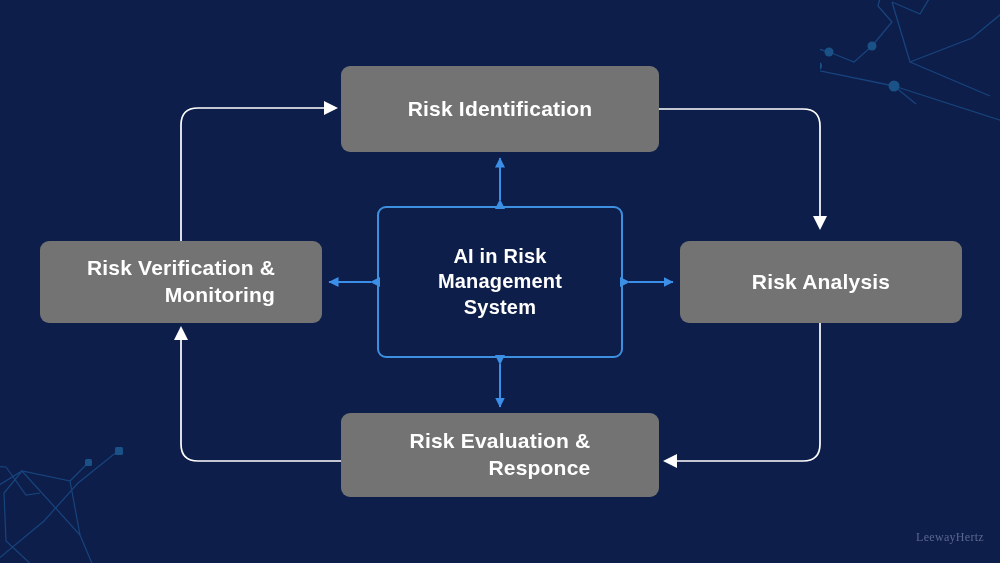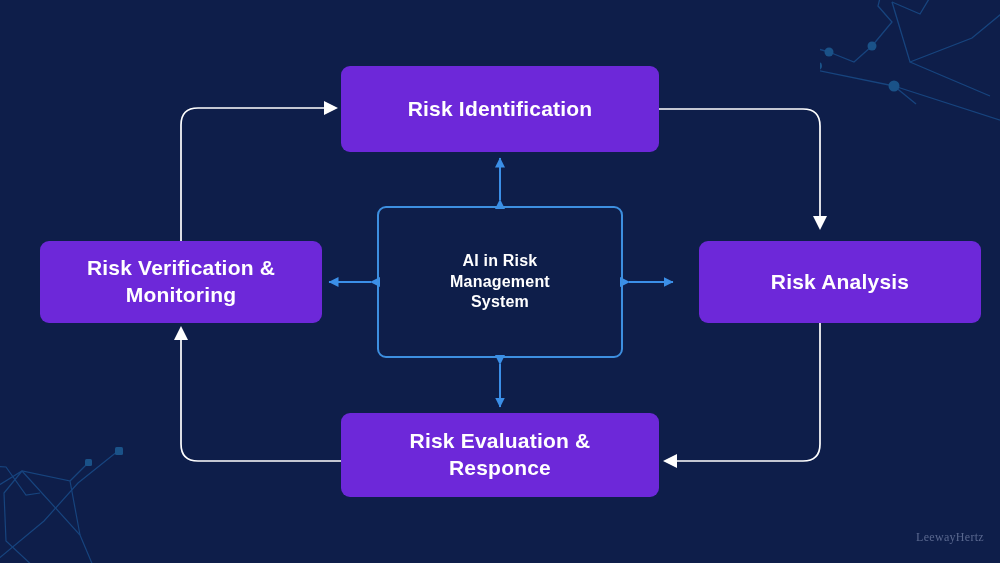--- a/index.html
+++ b/index.html
@@ -40,35 +40,36 @@
     display: flex;
     align-items: center;
     justify-content: center;
     text-align: center;
     color: #ffffff;
     border-radius: 9px;
     line-height: 1.28;
     letter-spacing: .2px;
   }
   .node-filled {
-    background: #6d28d9;
+    background: #737373;
     font-size: 21px;
     font-weight: 700;
     padding: 0 6px;
+    text-align: right;
   }
   .node-center {
     background: transparent;
     border: 2px solid #3d8fe0;
-    font-size: 16px;
+    font-size: 20px;
     font-weight: 700;
     padding: 0 18px;
   }
 
   #node-identification { left: 341px; top: 66px;  width: 318px; height: 86px; }
-  #node-analysis       { left: 680px; top: 241px; width: 282px; height: 82px; margin-left: 19px; }
+  #node-analysis       { left: 680px; top: 241px; width: 282px; height: 82px; }
   #node-evaluation     { left: 341px; top: 413px; width: 318px; height: 84px; }
   #node-verification   { left: 40px;  top: 241px; width: 282px; height: 82px; }
   #node-center         { left: 377px; top: 206px; width: 246px; height: 152px; }
 
   .node-label { display: block; white-space: pre-line; }
 
   
   #watermark {
     position: absolute;
     right: 16px;

